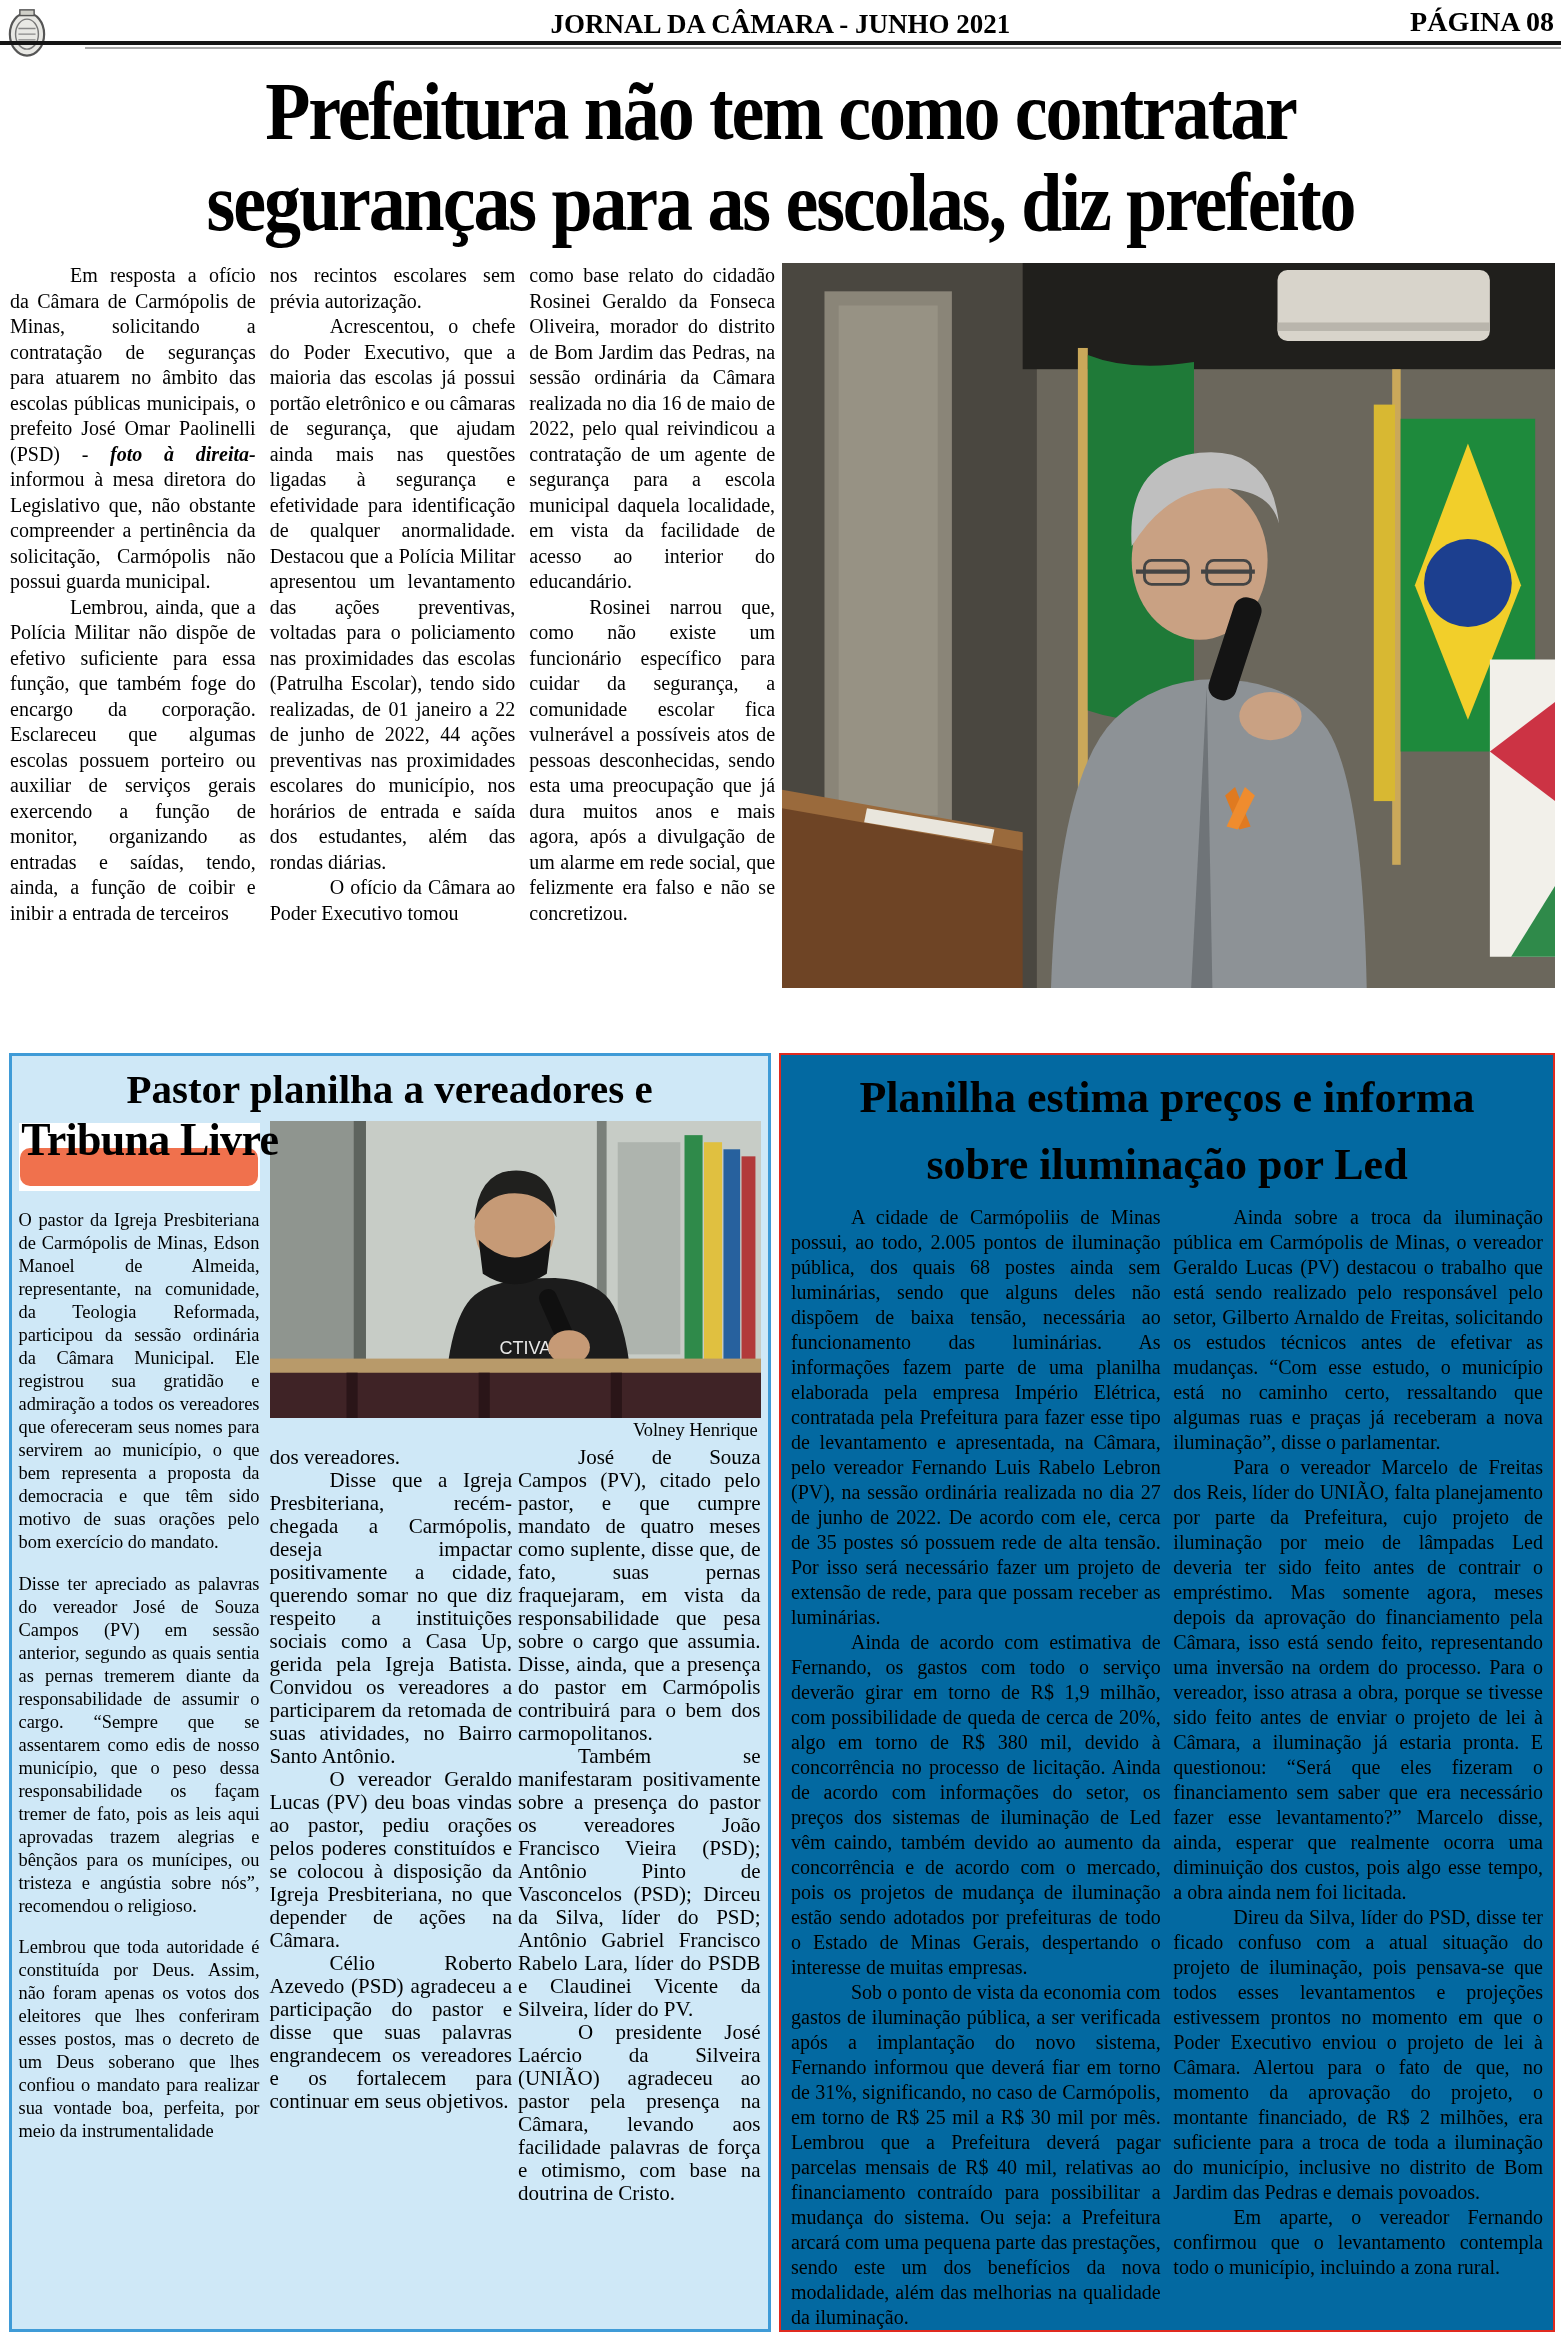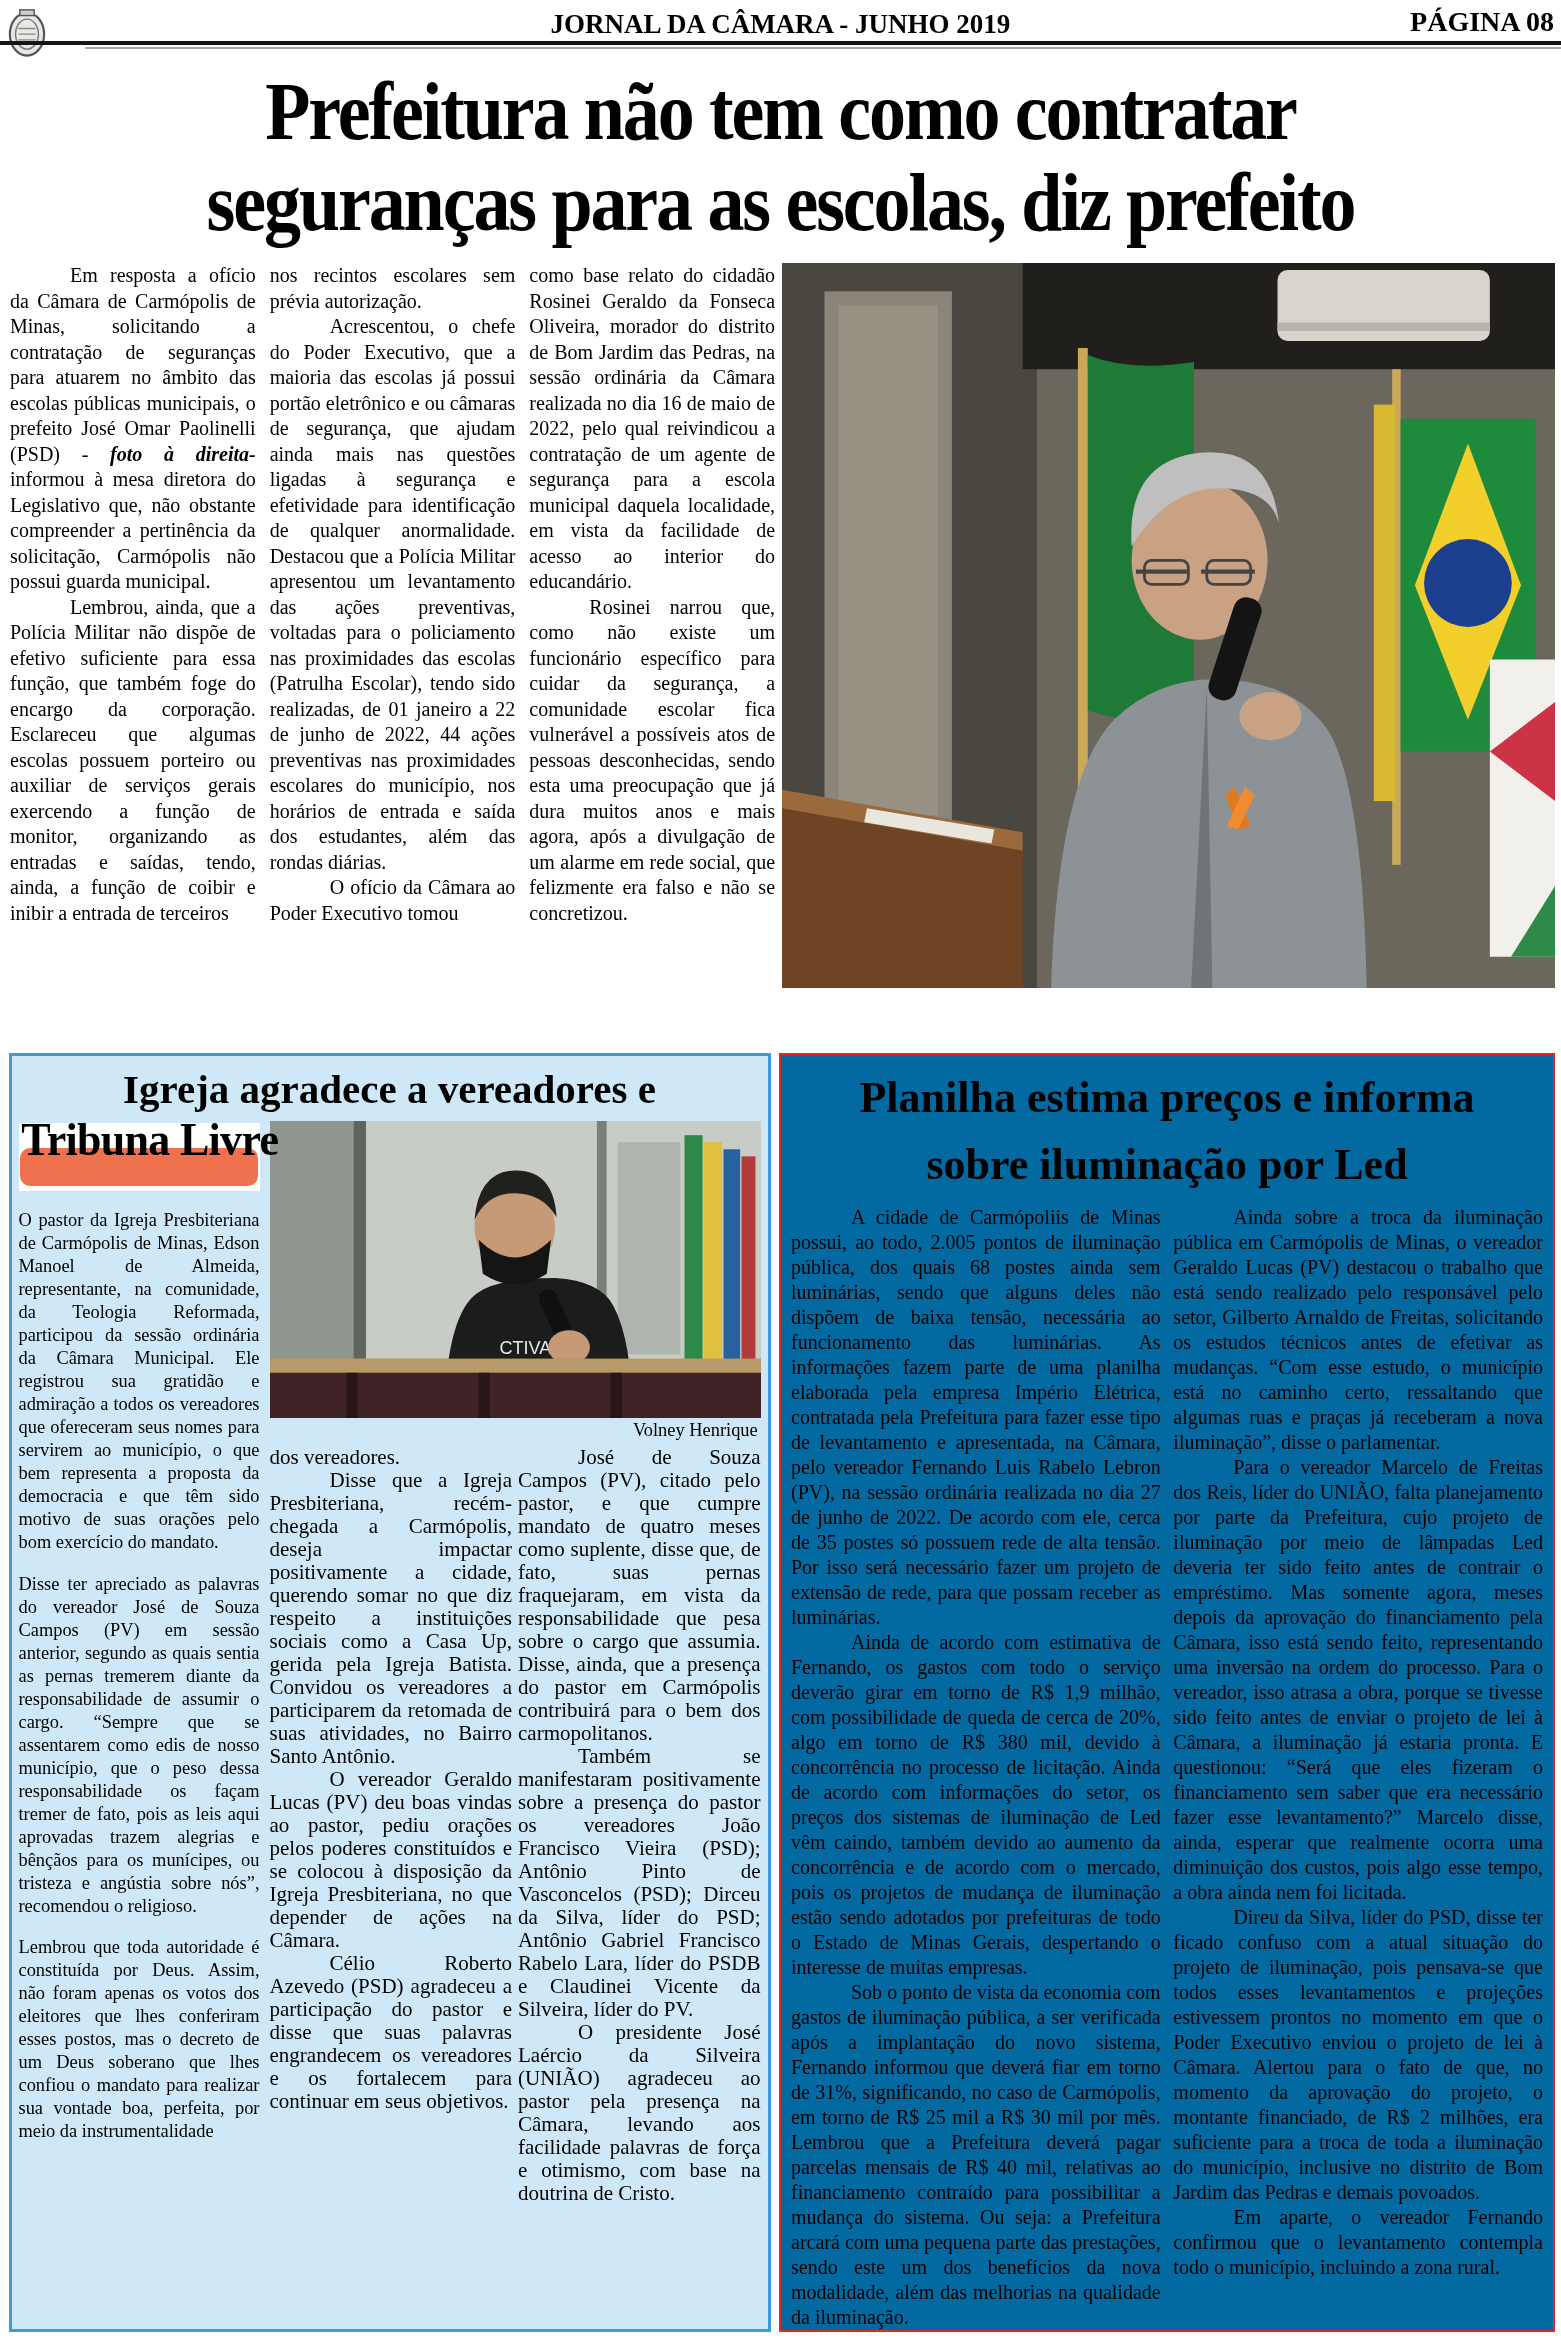--- a/index.html
+++ b/index.html
@@ -54,21 +54,21 @@
 
 <div>
   <div class="seal">
     <svg viewBox="0 0 56 72">
       <ellipse cx="28" cy="38" rx="24" ry="30" fill="#e8e8e4" stroke="#555" stroke-width="3"></ellipse>
       <ellipse cx="28" cy="38" rx="16" ry="21" fill="none" stroke="#777" stroke-width="2"></ellipse>
       <rect x="18" y="4" width="20" height="8" fill="#cfcfc8" stroke="#555" stroke-width="2"></rect>
       <path d="M16 30 H40 M16 38 H40 M16 46 H40" stroke="#888" stroke-width="2"></path>
     </svg>
   </div>
-  <div class="header-title">JORNAL DA CÂMARA - JUNHO 2019</div>
+  <div class="header-title">JORNAL DA CÂMARA - JUNHO 2021</div>
   <div class="header-page">PÁGINA 08</div>
   <div class="rule-dark"></div>
   <div class="rule-gray"></div>
 </div>
 
 <div class="main-headline">
   <div class="l">Prefeitura não tem como contratar</div>
   <div class="l">seguranças para as escolas, diz prefeito</div>
 </div>
 
@@ -124,21 +124,21 @@
     <path d="M654 740 l-26 56 16 4 24 -48 z" fill="#ef8c2e"></path>
 
     <polygon points="0,760 340,820 340,1024 0,1024" fill="#6e4425"></polygon>
     <polygon points="0,744 340,804 340,830 0,770" fill="#9a6a3c"></polygon>
     <polygon points="120,770 300,800 296,820 116,790" fill="#e9e6dd"></polygon>
   </svg>
 </div>
 
 <div class="box-blue">
   <div class="hl">
-    <div>Igreja agradece a vereadores e</div>
+    <div>Pastor planilha a vereadores e</div>
   </div>
   <div class="pastor-body">
     <div class="bcol1">
       <div class="tribuna">
         <div class="tribuna-band"></div>
         <div class="tribuna-text">Tribuna Livre</div>
       </div>
       <p>O pastor da Igreja Presbiteriana de Carmópolis de Minas, Edson Manoel de Almeida, representante, na comunidade, da Teologia Reformada, participou da sessão ordinária da Câmara Municipal. Ele registrou sua gratidão e admiração a todos os vereadores que ofereceram seus nomes para servirem ao município, o que bem representa a proposta da democracia e que têm sido motivo de suas orações pelo bom exercício do mandato.</p>
       <p>Disse ter apreciado as palavras do vereador José de Souza Campos (PV) em sessão anterior, segundo as quais sentia as pernas tremerem diante da responsabilidade de assumir o cargo. “Sempre que se assentarem como edis de nosso município, que o peso dessa responsabilidade os façam tremer de fato, pois as leis aqui aprovadas trazem alegrias e bênçãos para os munícipes, ou tristeza e angústia sobre nós”, recomendou o religioso.</p>
       <p>Lembrou que toda autoridade é constituída por Deus. Assim, não foram apenas os votos dos eleitores que lhes conferiram esses postos, mas o decreto de um Deus soberano que lhes confiou o mandato para realizar sua vontade boa, perfeita, por meio da instrumentalidade</p>

